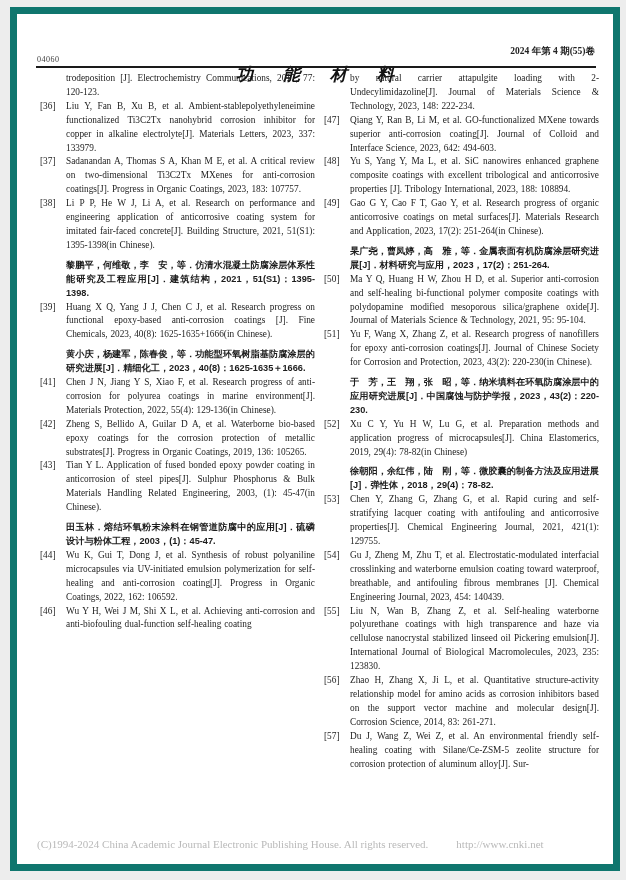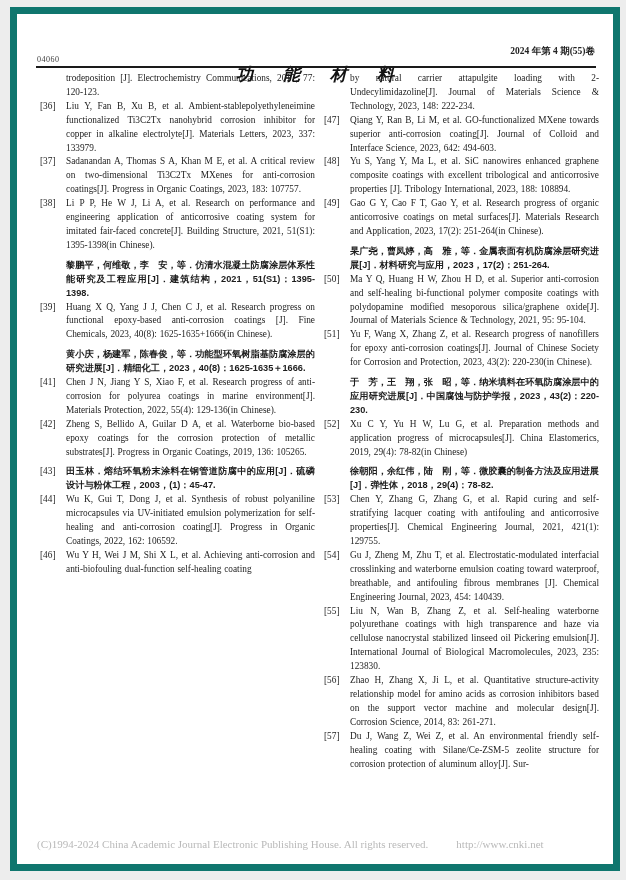--- a/index.html
+++ b/index.html
@@ -108,20 +108,21 @@
       <div class="ref">
         <span class="num">[41]</span>
         <div class="txt">Chen J N, Jiang Y S, Xiao F, et al. Research progress of anti-corrosion for polyurea coatings in marine environment[J]. Materials Protection, 2022, 55(4): 129-136(in Chinese).</div>
       </div>
       <div class="ref">
         <span class="num">[42]</span>
         <div class="txt">Zheng S, Bellido A, Guilar D A, et al. Waterborne bio-based epoxy coatings for the corrosion protection of metallic substrates[J]. Progress in Organic Coatings, 2019, 136: 105265.</div>
       </div>
       <div class="ref">
         <span class="num">[43]</span>
+        <div class="txt">Tian Y L. Application of fused bonded epoxy powder coating in anticorrosion of steel pipes[J]. Sulphur Phosphorus &amp; Bulk Materials Handling Related Engineering, 2003, (1): 45-47(in Chinese).</div>
         <div class="cn">田玉林．熔结环氧粉末涂料在钢管道防腐中的应用[J]．硫磷设计与粉体工程，2003，(1)：45-47.</div>
       </div>
       <div class="ref">
         <span class="num">[44]</span>
         <div class="txt">Wu K, Gui T, Dong J, et al. Synthesis of robust polyaniline microcapsules via UV-initiated emulsion polymerization for self-healing and anti-corrosion coating[J]. Progress in Organic Coatings, 2022, 162: 106592.</div>
       </div>
       <div class="ref">
         <span class="num">[46]</span>
         <div class="txt">Wu Y H, Wei J M, Shi X L, et al. Achieving anti-corrosion and anti-biofouling dual-function self-healing coating</div>
       </div>

